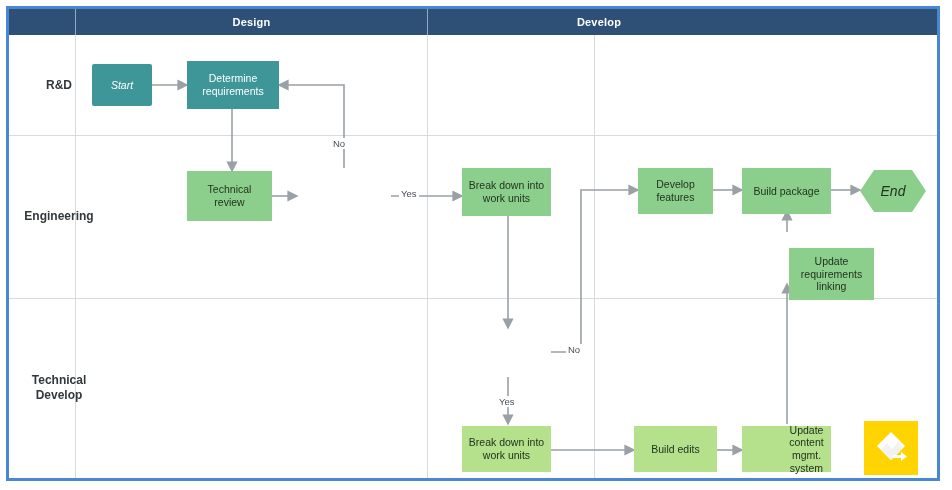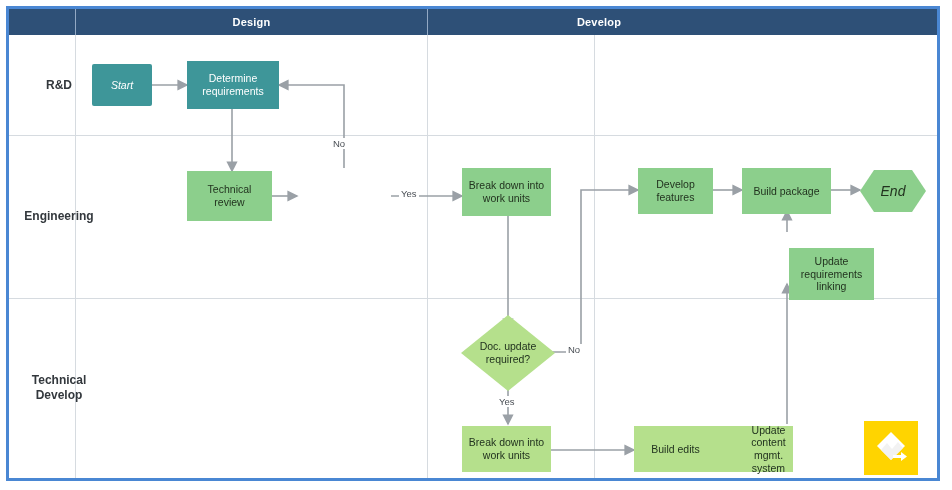--- a/index.html
+++ b/index.html
@@ -156,40 +156,31 @@
   </div>
 
   <div class="node green" style="left:745px; top:248px; width:85px; height:52px;margin-left:44px;">
     <div>
       <div>Update</div>
       <div>requirements</div>
       <div>linking</div>
     </div>
   </div>
 
-  <div class="node diamond" style="left:461px; top:315px; width:94px; height:76px;">
-    <svg class="dshape" viewBox="0 0 94 76" preserveAspectRatio="none">
-      <polygon points="47,0 94,38 47,76 0,38" fill="#B5E08C"></polygon>
-    </svg>
-    <div class="dlabel">
-      <div>Doc. update</div>
-      <div>required?</div>
-    </div>
-  </div>
 
   <div class="node lgreen" style="left:462px; top:426px; width:89px; height:46px;">
     <div>
       <div>Break down into</div>
       <div>work units</div>
     </div>
   </div>
 
   <div class="node lgreen" style="left:634px; top:426px; width:83px; height:46px;">Build edits</div>
 
-  <div class="node lgreen" style="left:704px; top:426px; width:89px; height:46px;padding-left:40px;">
+  <div class="node lgreen" style="left:742px; top:426px; width:89px; height:46px;padding-left:40px;">
     <div>
       <div>Update content</div>
       <div>mgmt. system</div>
     </div>
   </div>
 
   <div class="edge-label" style="left:331px; top:138px;">No</div>
   <div class="edge-label" style="left:399px; top:188px;">Yes</div>
   <div class="edge-label" style="left:566px; top:344px;">No</div>
   <div class="edge-label" style="left:497px; top:396px;">Yes</div>

